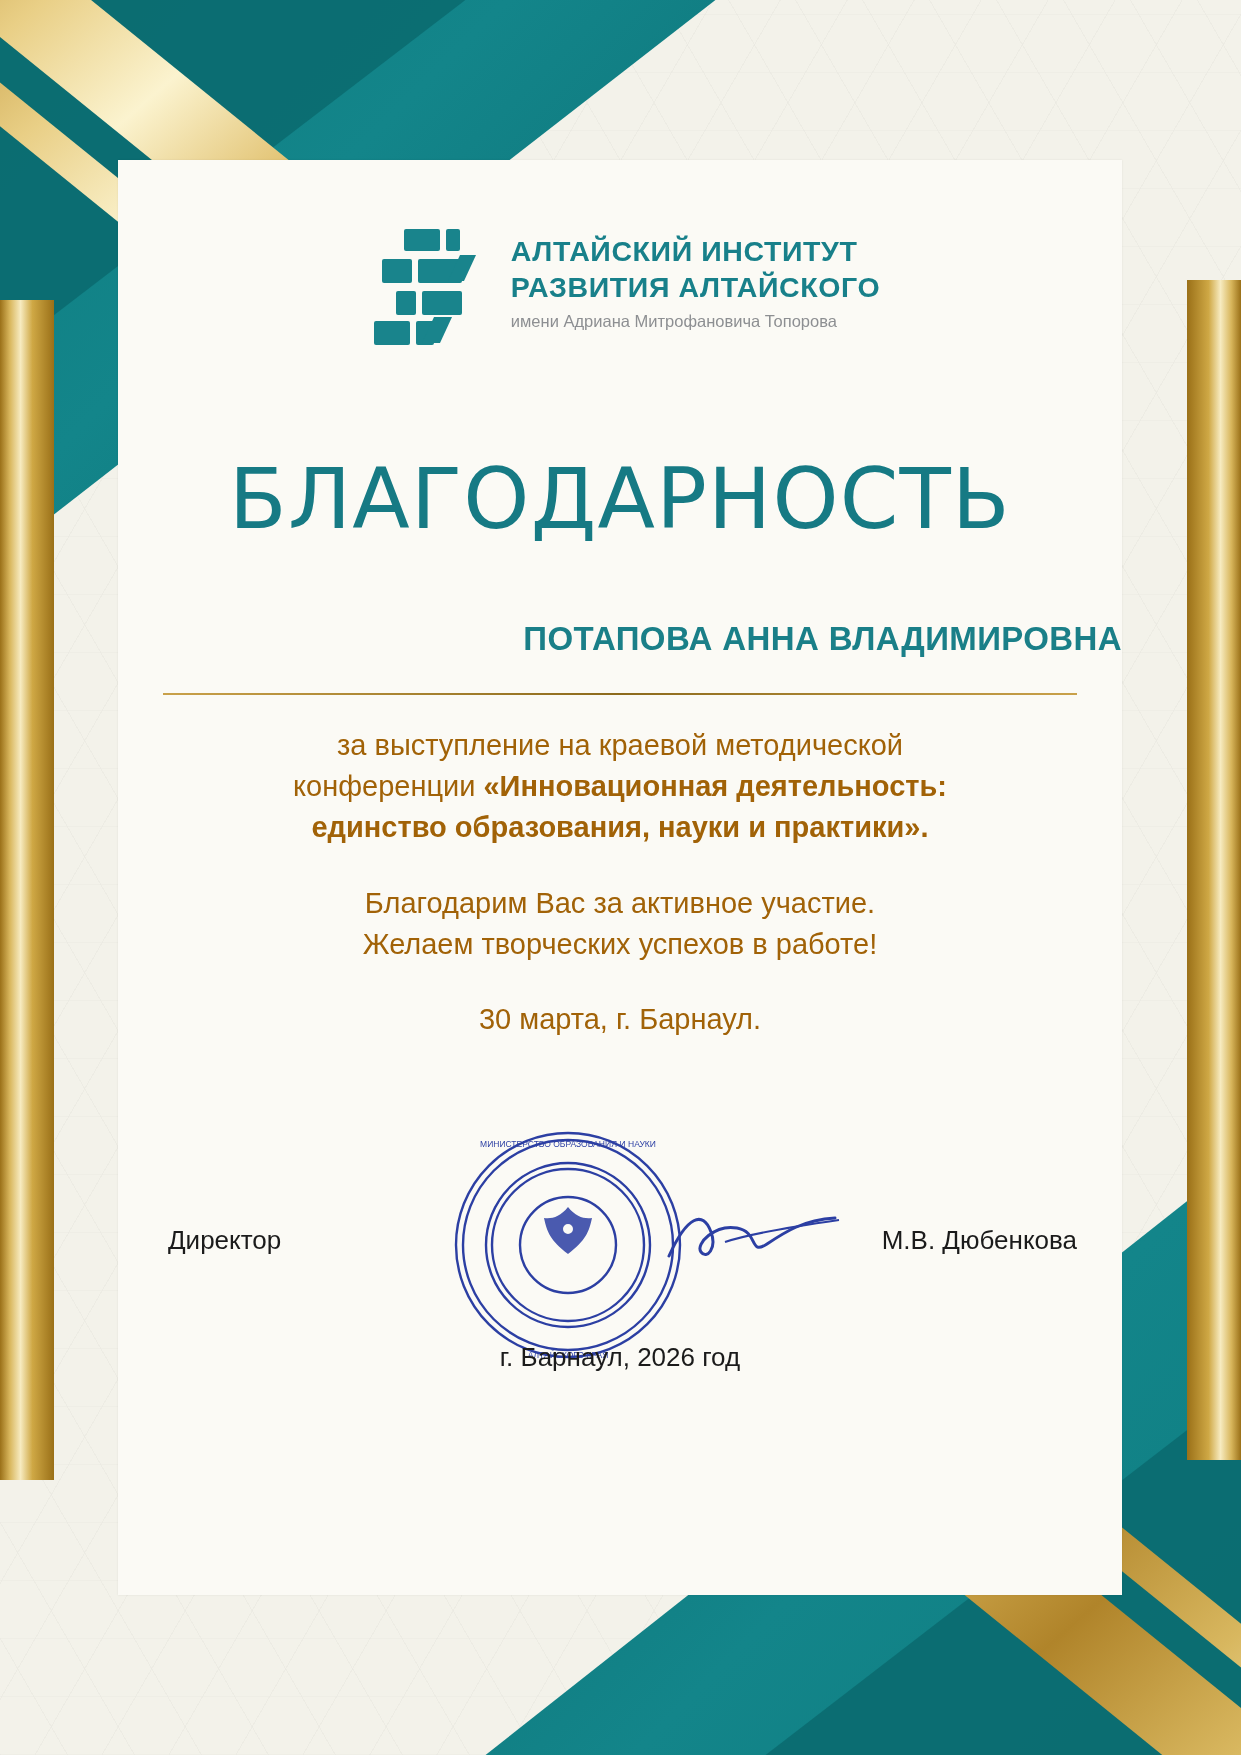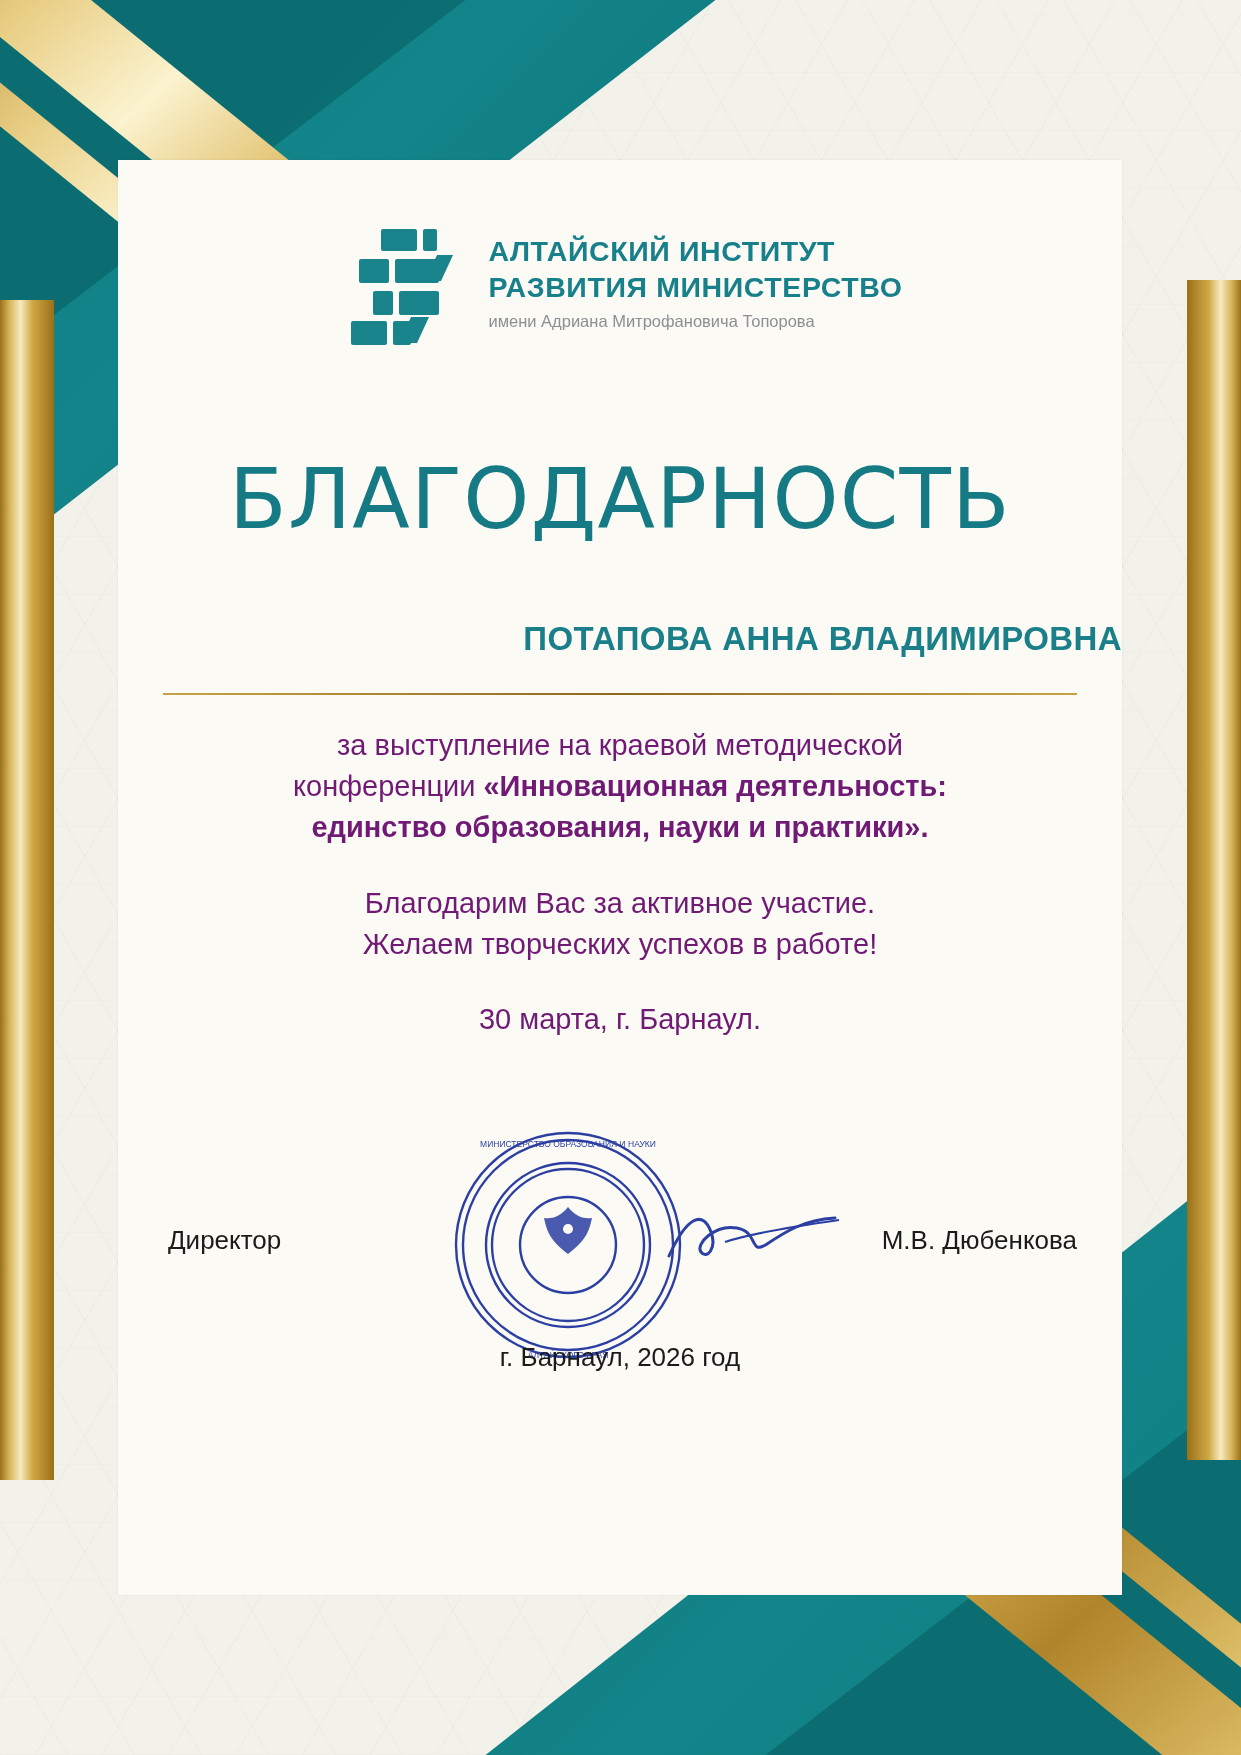--- a/index.html
+++ b/index.html
@@ -190,21 +190,21 @@
     background: linear-gradient(90deg, #c9a14a, #8c6a1c, #c9a14a);
   }
 
   
   .body-text {
     position: absolute;
     top: 565px;
     left: 60px;
     width: 884px;
     text-align: center;
-    color: #701a75;
+    color: #a16207;
     font-size: 29px;
     line-height: 1.42;
   }
   .body-text .b { font-weight: bold; }
   .para { margin: 0 0 34px 0; }
   .para.last { margin-bottom: 0; }
 
   
   .stamp-wrap {
     position: absolute;
@@ -278,21 +278,21 @@
             <rect x="62" y="76" width="40" height="24" rx="2"></rect>
             <rect x="14" y="106" width="36" height="24" rx="2"></rect>
             <rect x="56" y="106" width="18" height="24" rx="2"></rect>
             <path d="M100 40 L116 40 L104 66 L88 66 Z"></path>
             <path d="M74 102 L92 102 L80 128 L62 128 Z"></path>
           </g>
         </svg>
       </span>
       <span class="logo-text">
         <div class="logo-line1">АЛТАЙСКИЙ ИНСТИТУТ</div>
-        <div class="logo-line2">РАЗВИТИЯ МИНИСТЕРСТВО</div>
+        <div class="logo-line2">РАЗВИТИЯ АЛТАЙСКОГО</div>
         <div class="logo-sub">имени Адриана Митрофановича Топорова</div>
       </span>
     </div>
 
     <div class="doc-title">БЛАГОДАРНОСТЬ</div>
 
     <div class="recipient">ПОТАПОВА АННА ВЛАДИМИРОВНА</div>
     <div class="rule"></div>
 
     <div class="body-text">

